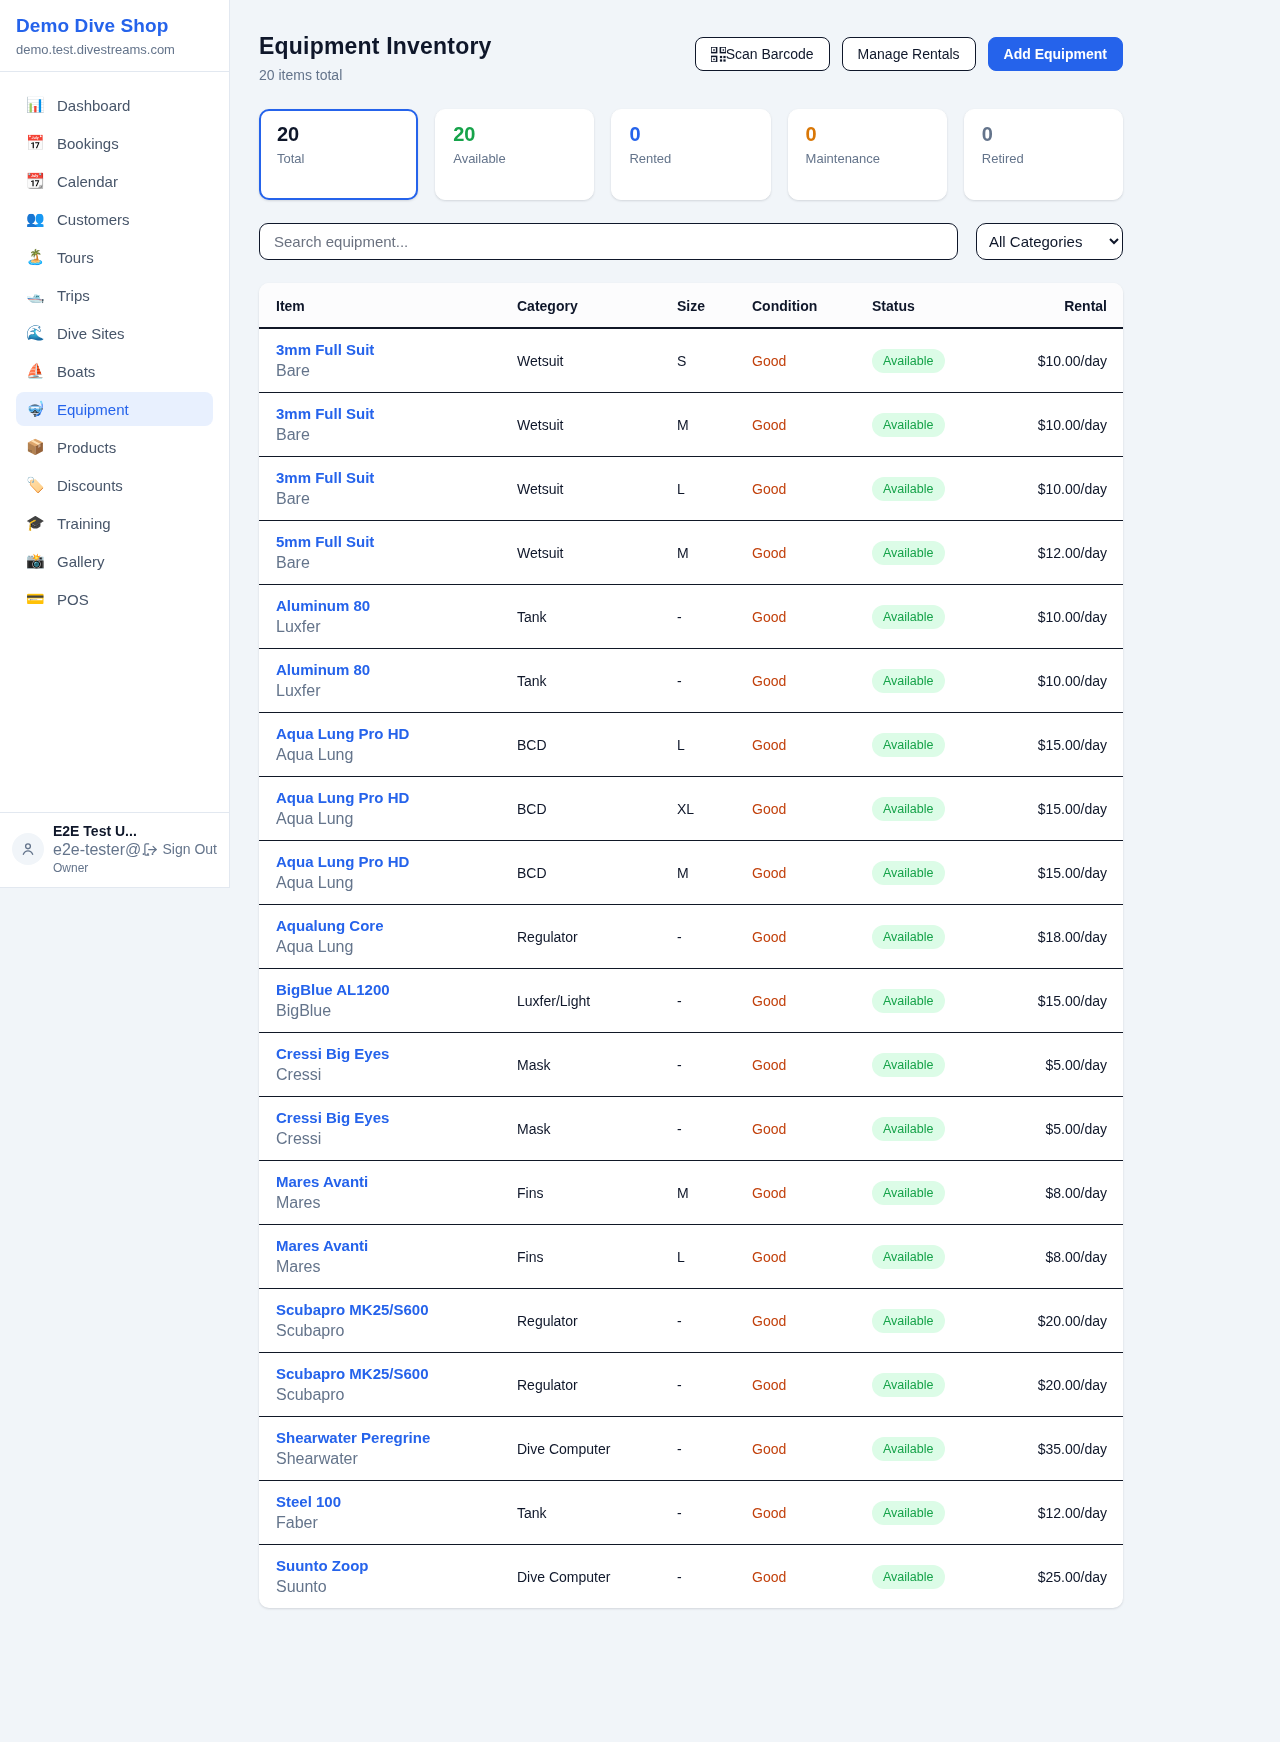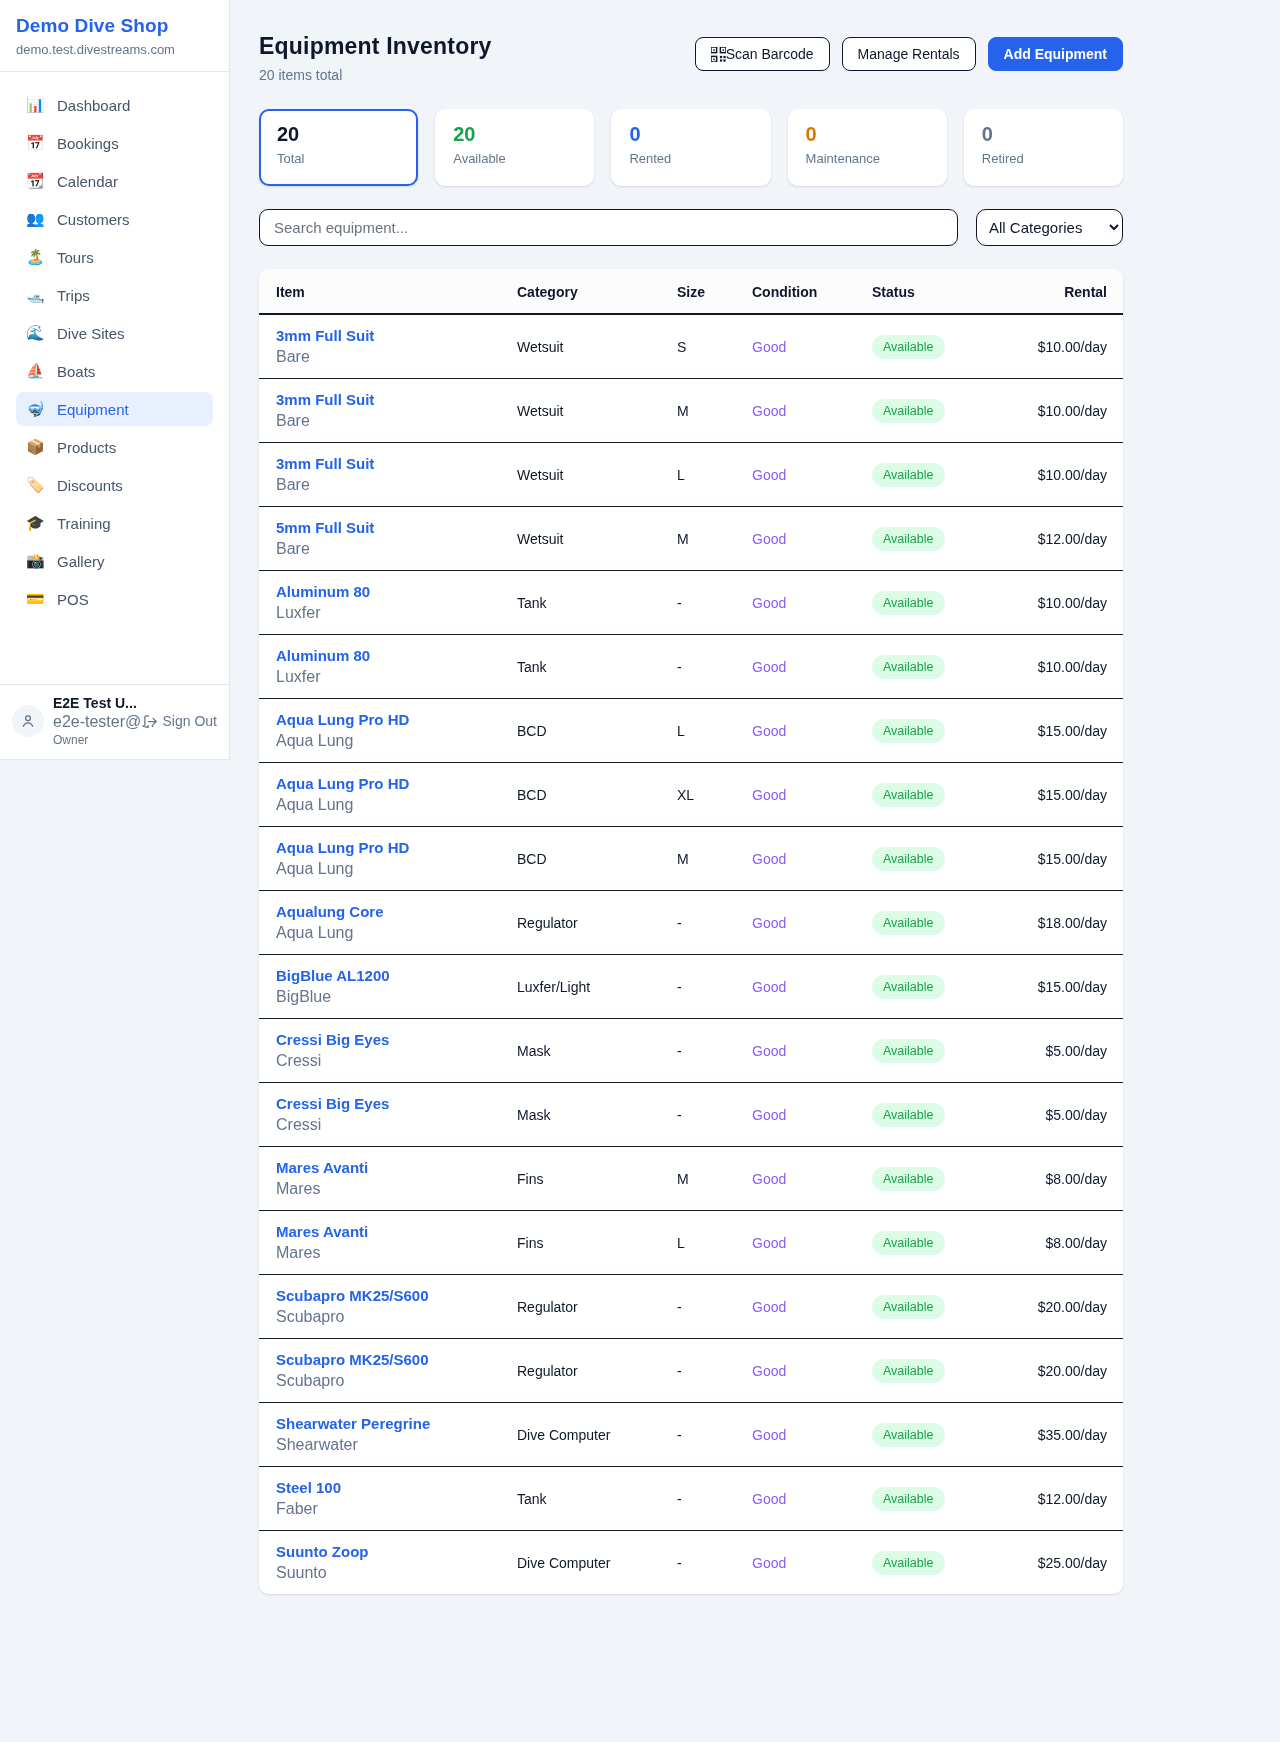--- a/index.html
+++ b/index.html
@@ -8,21 +8,21 @@
     min-height:1742px;
     background:#f1f5f9;
     font-family:"Liberation Sans", sans-serif;
     color:#0f172a;
     position:relative;
   }
 
   
   .sidebar {
     position:absolute; left:0; top:0;
-    width:230px; height:760px;
+    width:230px; height:888px;
     background:#ffffff;
     border-right:1px solid #e2e8f0;
     border-bottom:1px solid #e2e8f0;
     display:flex; flex-direction:column;
   }
   .brand { padding:15px 16px 14px; border-bottom:1px solid #e2e8f0; }
   .brand-name { color:#2563eb; font-size:19px; font-weight:bold; letter-spacing:.1px; }
   .brand-domain { color:#64748b; font-size:13px; margin-top:5px; }
   .nav { padding:16px 16px 10px; flex:1; }
   .nav-item {
@@ -64,21 +64,21 @@
   }
   .btn-outline { background:#ffffff; border:1px solid #0f172a; color:#0f172a; font-weight:500; }
   .btn-primary { background:#2563eb; border:1px solid #2563eb; color:#ffffff; font-weight:600; }
 
   
   .stats { display:flex; gap:17px; margin-top:26px; }
   .stat-card {
     flex:1; background:#ffffff; border-radius:10px;
     border:1px solid #ffffff;
     box-shadow:0 1px 2px rgba(16,24,40,.06), 0 1px 3px rgba(16,24,40,.08);
-    padding:12px 17px; height:77px; cursor:pointer;
+    padding:12px 17px; height:91px; cursor:pointer;
   }
   .stat-card.selected { border:2px solid #2563eb; padding:11px 16px; }
   .stat-value { font-size:20px; font-weight:bold; line-height:1.2; }
   .stat-label { font-size:13px; color:#64748b; margin-top:5px; }
 
   
   .filters { display:flex; gap:18px; margin-top:23px; }
   .search-input {
     flex:1; height:37px; border:1px solid #0f172a; border-radius:9px;
     background:#ffffff; padding:0 14px; font-size:15px; color:#0f172a;
@@ -106,21 +106,21 @@
   thead th:first-child { padding-left:17px; }
   thead th:last-child { text-align:right; padding-right:16px; }
   tbody tr { border-bottom:1px solid #111827; }
   tbody tr:last-child { border-bottom:none; }
   tbody td { padding:12px 8px; vertical-align:middle; }
   tbody td:first-child { padding-left:17px; }
   td.c-rental { text-align:right; padding-right:16px; font-size:14px; color:#0f172a; }
   .item-name { color:#2563eb; font-size:15px; font-weight:600; cursor:pointer; }
   .item-brand { color:#64748b; font-size:16px; margin-top:4px; }
   .c-category, .c-size { font-size:14px; color:#0f172a; }
-  .cond-link { color:#8b5cf6; font-size:14px; cursor:pointer; }
+  .cond-link { color:#c2410c; font-size:14px; cursor:pointer; }
   .badge {
     display:inline-block; background:#dcfce7; color:#16a34a;
     font-size:12.5px; font-weight:500; padding:5px 11px; border-radius:999px;
   }
 
   svg { display:block; }
 </style>
 </head>
 <body>
 

